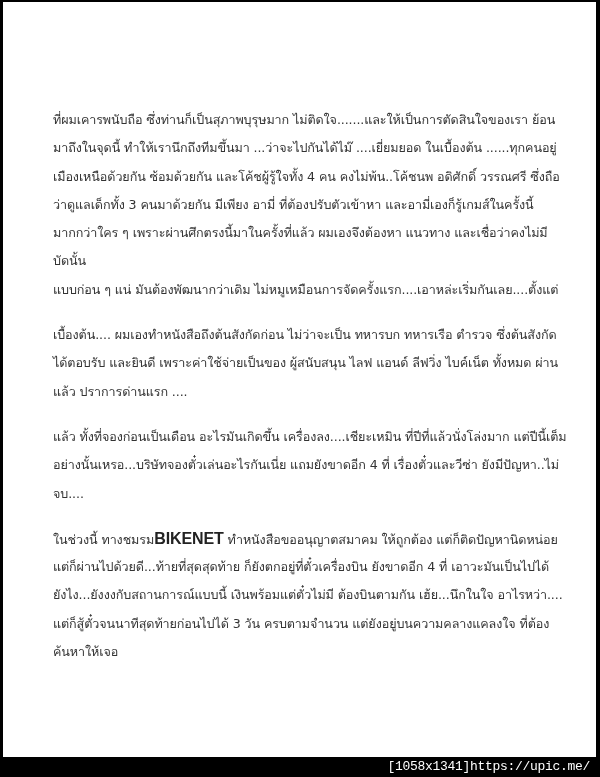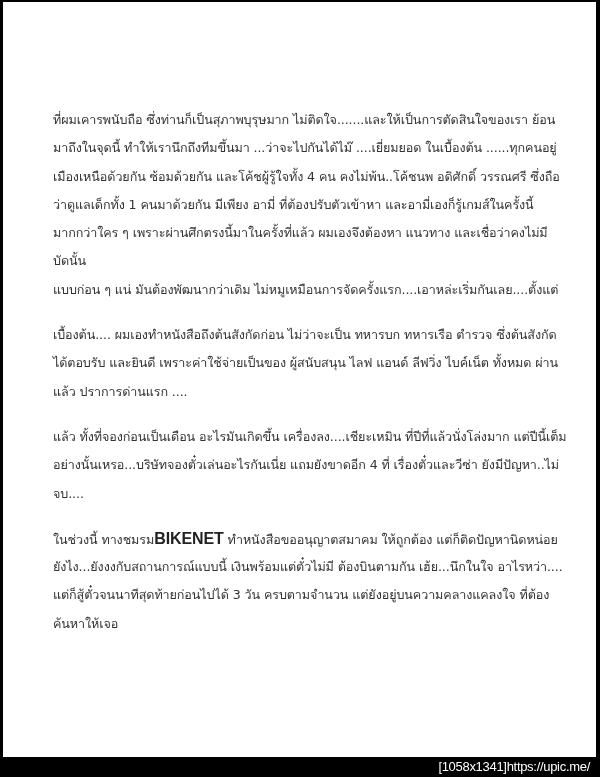--- a/index.html
+++ b/index.html
@@ -53,56 +53,57 @@
       top: 757px;
       width: 600px;
       height: 20px;
       background: #000000;
     }
     .footer-text {
       position: absolute;
       right: 10px;
       top: 1px;
       color: #ffffff;
-      font-family: Liberation Sans, sans-serif;
+      font-family: Liberation Mono, monospace;
       font-size: 13px;
       line-height: 18px;
       letter-spacing: -0.3px;
     }
   </style>
 </head>
 <body>
 
 <div class="page">
   <div class="content">
 
     <div class="para">
       <span class="line">ที่ผมเคารพนับถือ ซึ่งท่านก็เป็นสุภาพบุรุษมาก ไม่ติดใจ.......และให้เป็นการตัดสินใจของเรา ย้อน</span>
       <span class="line">มาถึงในจุดนี้ ทำให้เรานึกถึงทีมขึ้นมา ...ว่าจะไปกันได้ไม๊ ....เยี่ยมยอด ในเบื้องต้น ......ทุกคนอยู่</span>
       <span class="line">เมืองเหนือด้วยกัน ซ้อมด้วยกัน และโค้ชผู้รู้ใจทั้ง 4 คน คงไม่พ้น..โค้ชนพ อดิศักดิ์ วรรณศรี ซึ่งถือ</span>
-      <span class="line">ว่าดูแลเด็กทั้ง 1 คนมาด้วยกัน มีเพียง อามี่ ที่ต้องปรับตัวเข้าหา และอามี่เองก็รู้เกมส์ในครั้งนี้</span>
+      <span class="line">ว่าดูแลเด็กทั้ง 3 คนมาด้วยกัน มีเพียง อามี่ ที่ต้องปรับตัวเข้าหา และอามี่เองก็รู้เกมส์ในครั้งนี้</span>
       <span class="line">มากกว่าใคร  ๆ เพราะผ่านศึกตรงนี้มาในครั้งที่แล้ว ผมเองจึงต้องหา แนวทาง และเชื่อว่าคงไม่มี</span>
       <span class="line">บัดนั้น</span>
       <span class="line">แบบก่อน ๆ แน่ มันต้องพัฒนากว่าเดิม ไม่หมูเหมือนการจัดครั้งแรก....เอาหล่ะเริ่มกันเลย....ตั้งแต่</span>
     </div>
 
     <div class="para">
       <span class="line">เบื้องต้น.... ผมเองทำหนังสือถึงต้นสังกัดก่อน ไม่ว่าจะเป็น ทหารบก ทหารเรือ ตำรวจ ซึ่งต้นสังกัด</span>
       <span class="line">ได้ตอบรับ และยินดี เพราะค่าใช้จ่ายเป็นของ ผู้สนับสนุน ไลฟ แอนด์ ลีฟวิ่ง ไบค์เน็ต ทั้งหมด ผ่าน</span>
       <span class="line">แล้ว ปราการด่านแรก ....</span>
     </div>
 
     <div class="para">
       <span class="line">แล้ว ทั้งที่จองก่อนเป็นเดือน อะไรมันเกิดขึ้น เครื่องลง....เชียะเหมิน ที่ปีที่แล้วนั่งโล่งมาก แต่ปีนี้เต็ม</span>
       <span class="line">อย่างนั้นเหรอ...บริษัทจองตั๋วเล่นอะไรกันเนี่ย แถมยังขาดอีก 4 ที่ เรื่องตั๋วและวีซ่า ยังมีปัญหา..ไม่</span>
       <span class="line">จบ....</span>
     </div>
 
     <div class="para">
       <span class="line"><span>ในช่วงนี้ ทางชมรม</span><span class="brand">BIKENET</span><span> ทำหนังสือขออนุญาตสมาคม ให้ถูกต้อง แต่ก็ติดปัญหานิดหน่อย</span></span>
+      <span class="line">แต่ก็ผ่านไปด้วยดี...ท้ายที่สุดสุดท้าย ก็ยังตกอยู่ที่ตั๋วเครื่องบิน ยังขาดอีก 4 ที่  เอาวะมันเป็นไปได้</span>
       <span class="line">ยังไง...ยังงงกับสถานการณ์แบบนี้ เงินพร้อมแต่ตั๋วไม่มี ต้องบินตามกัน เฮ้ย...นึกในใจ อาไรหว่า....</span>
       <span class="line">แต่ก็สู้ตั๋วจนนาทีสุดท้ายก่อนไปได้ 3 วัน ครบตามจำนวน แต่ยังอยู่บนความคลางแคลงใจ ที่ต้อง</span>
       <span class="line">ค้นหาให้เจอ</span>
     </div>
 
   </div>
 </div>
 
 <div class="footer">
   <span class="footer-text">[1058x1341]https://upic.me/</span>

